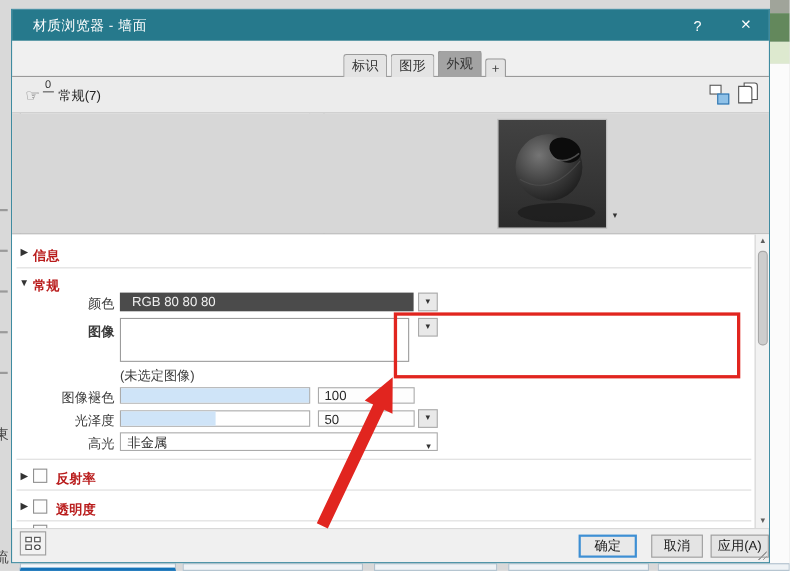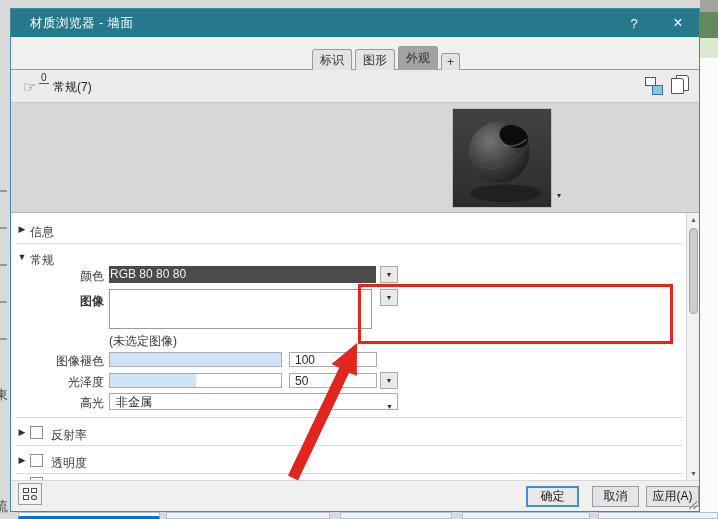--- a/index.html
+++ b/index.html
@@ -139,25 +139,25 @@
 
   .preview-area { position:absolute; left:0; top:94px; width:688px; height:109px; background:#d7d7d7; }
   .preview-img { position:absolute; left:441px; top:5px; width:100px; height:100px;
         border:1px solid #bdbdbd; }
   .preview-caret { position:absolute; left:546px; top:88px; font-size:8px; color:#333; }
 
   .props { position:absolute; left:0; top:203px; width:688px; height:268px; background:#fff;
         border-top:1px solid #b4b4b4; overflow:hidden; }
   .sec-row { position:absolute; left:0; width:672px; height:22px; display:flex; align-items:center; }
   .sec-arrow { width:16px; text-align:center; font-size:9px; color:#333; margin-left:3px; }
-  .sec-title { font-size:12px; font-weight:normal; color:#404040;margin-top:6px; }
+  .sec-title { font-size:12px; font-weight:bold; color:#b91c1c;margin-top:6px; }
   .sep { position:absolute; left:4px; width:668px; height:1px; background:#dcdcdc; }
   .flabel { position:absolute; width:70px; text-align:right; font-size:12px; color:#3a3a3a; }
   .color-swatch { position:absolute; left:98px; width:267px; height:17px; background:#4b4b4b;
-        color:#f0f0f0; font-size:12px; line-height:17px; padding-left:1px; }
+        color:#f0f0f0; font-size:12px; line-height:17px; padding-left:11px; }
   .dd-btn { position:absolute; width:18px; height:17px; background:#e9e9e9; border:1px solid #aaa;
         font-size:7px; color:#333; display:flex; align-items:center; justify-content:center; }
   .img-box { position:absolute; left:98px; width:263px; height:40px; background:#fff; border:1px solid #9c9c9c; }
   .img-note { position:absolute; left:98px; font-size:12px; color:#3c3c3c; }
   .slider { position:absolute; left:98px; width:173px; height:15px; border:1px solid #ababab; background:#fff; }
   .slider .fill { height:100%; background:#cfe4f8; }
   .fill-100 { width:100%; } .fill-50 { width:50%; }
   .valbox { position:absolute; left:278px; width:88px; height:15px; border:1px solid #ababab;
         background:#fdfdfd; font-size:12px; padding:0 5px; line-height:14px; }
   .selbox { position:absolute; left:98px; width:289px; height:17px; border:1px solid #ababab; background:#fff;

